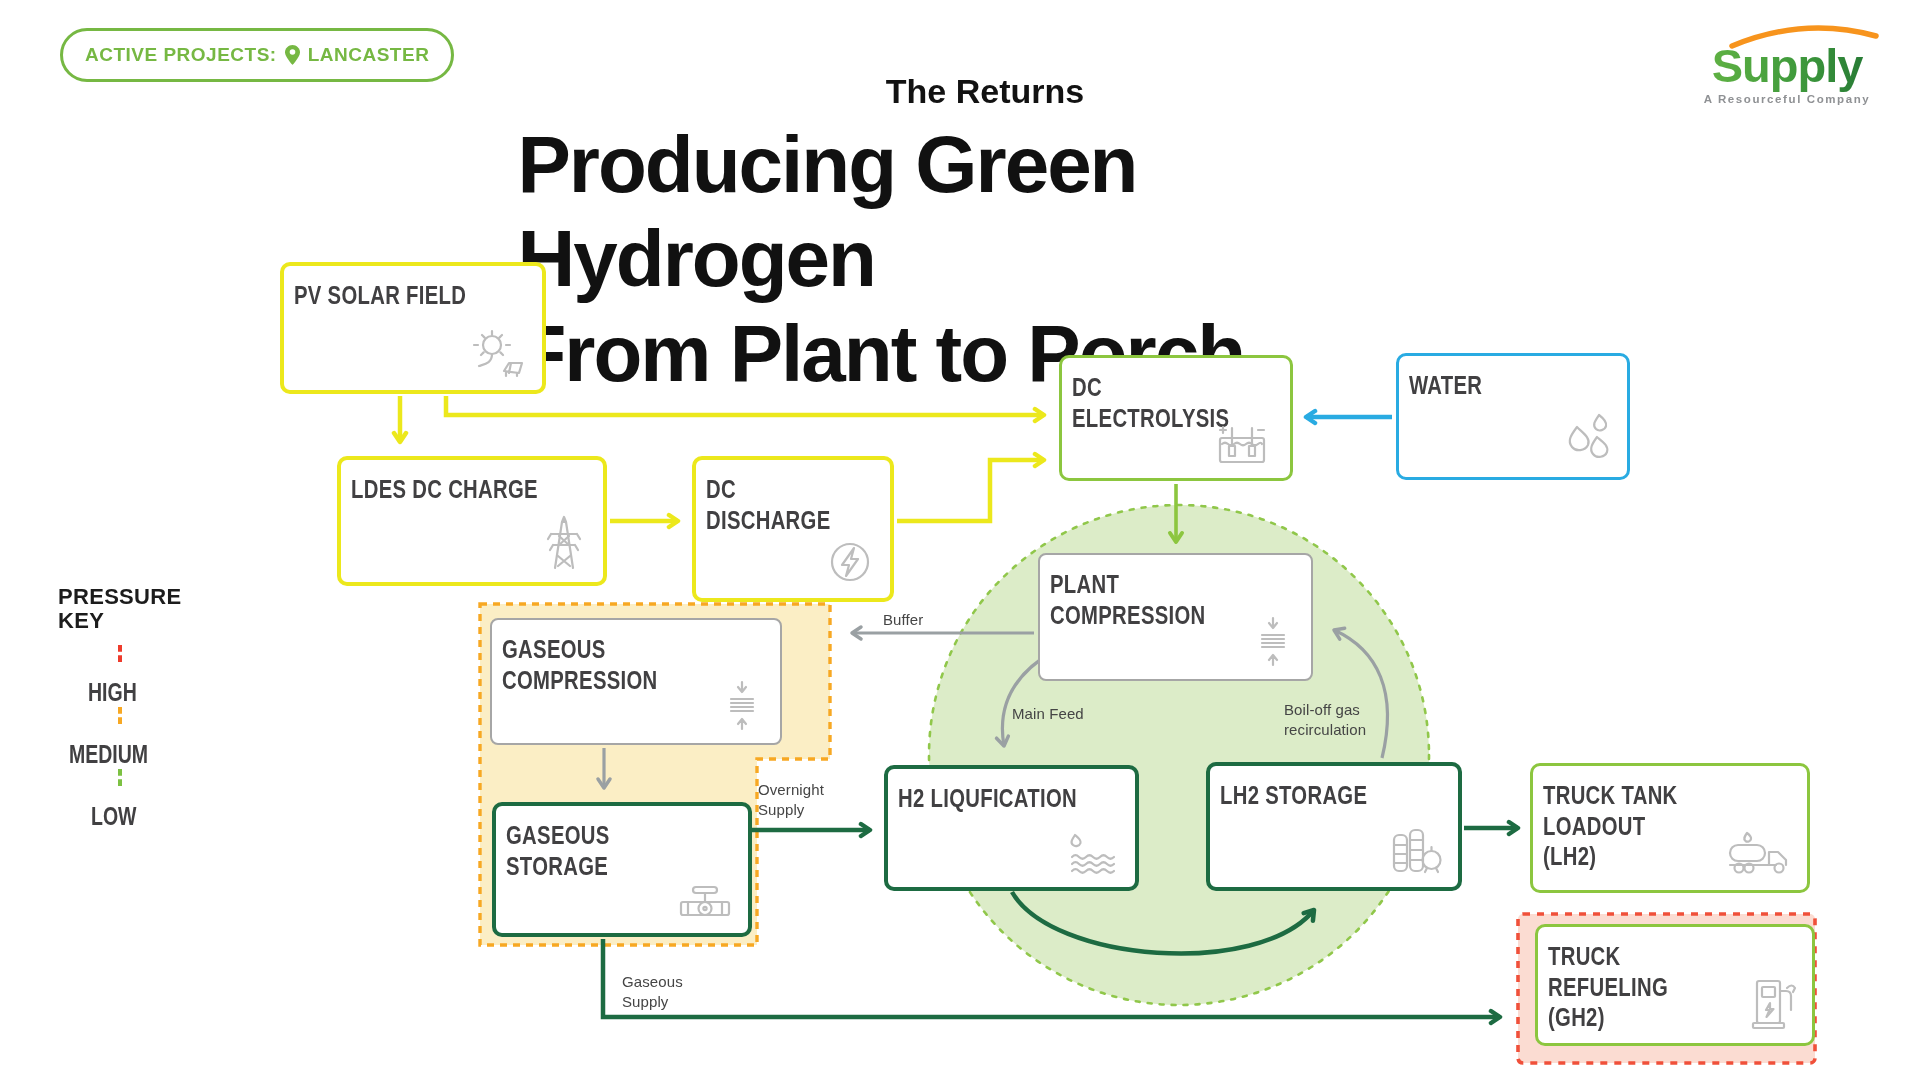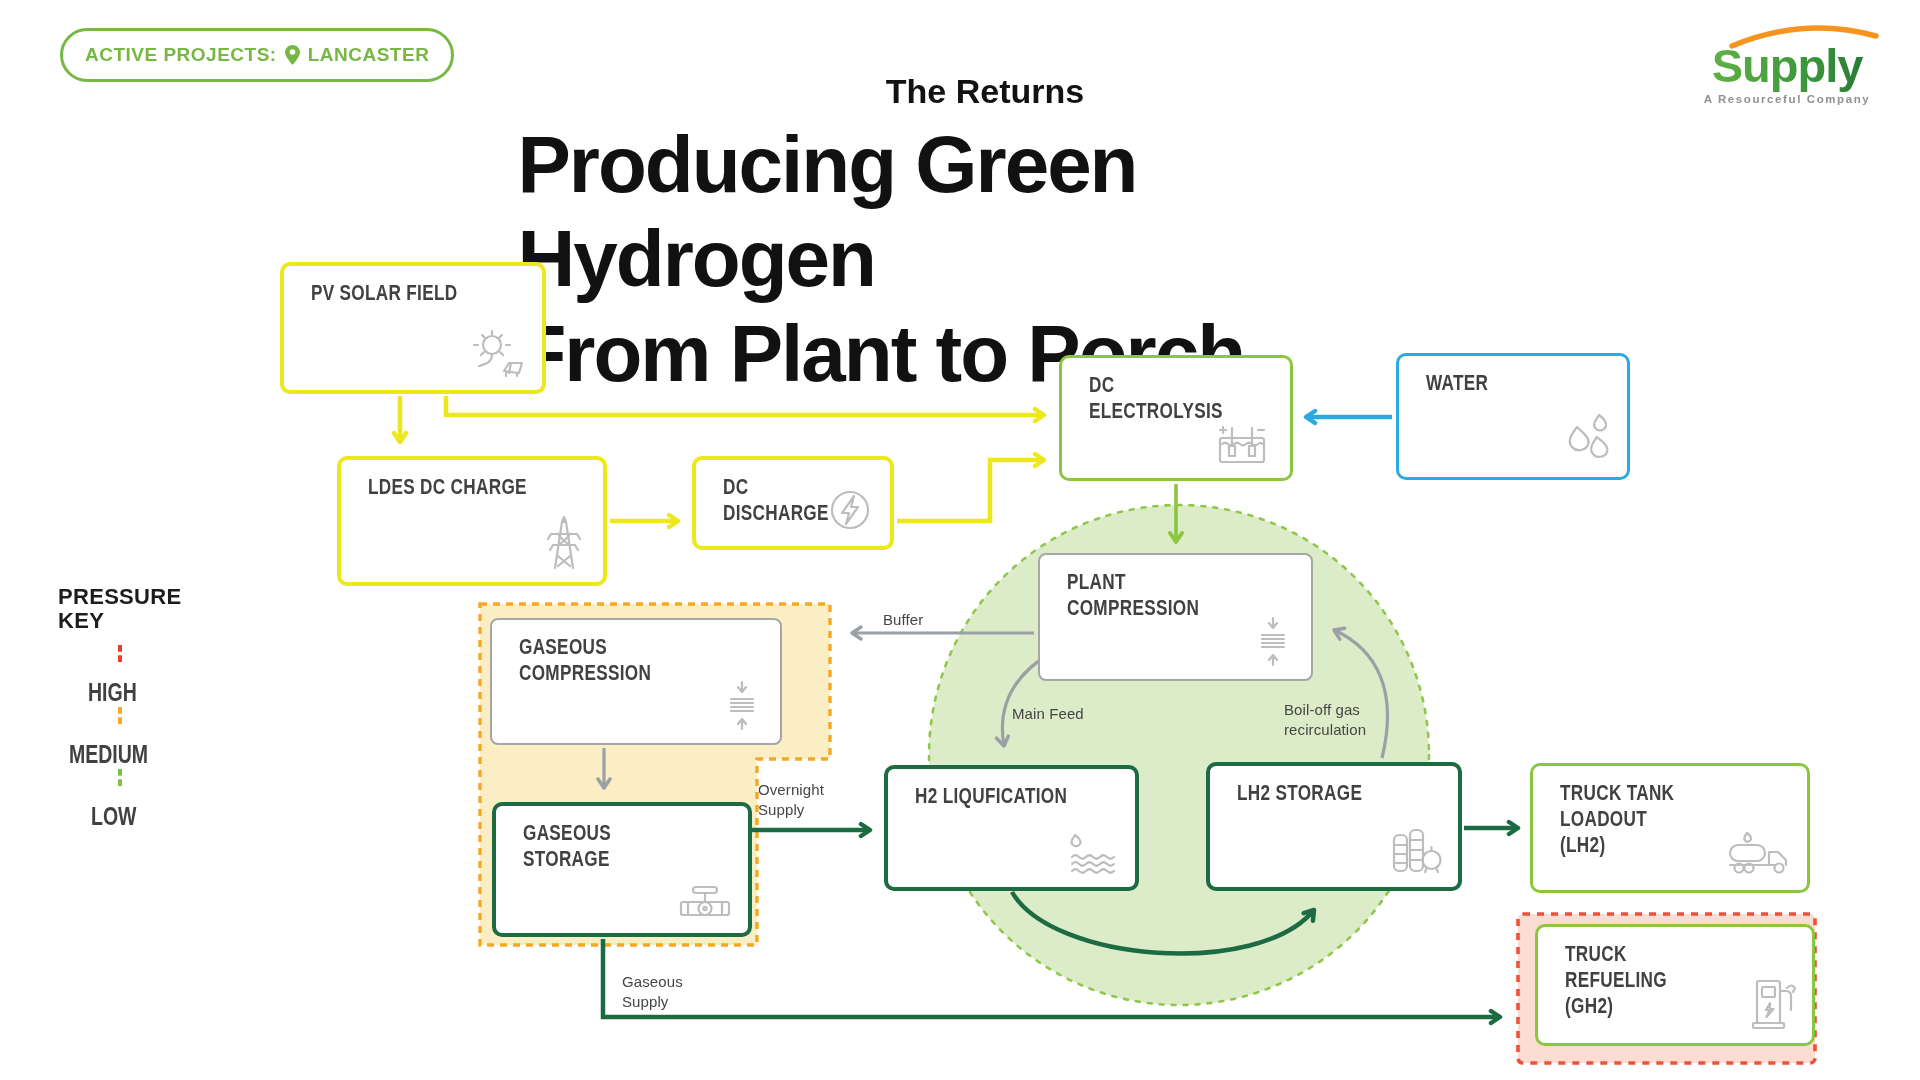--- a/index.html
+++ b/index.html
@@ -27,21 +27,21 @@
   .pk-item{display:flex;align-items:center;gap:16px;height:62px;flex-direction:column;}
   .pk-line{width:0;height:56px;border-left:4px dashed #ccc;}
   .pk-line.high{border-color:#ee3b2c;}
   .pk-line.medium{border-color:#f7a823;}
   .pk-line.low{border-color:#7cc142;}
   .pk-label{font-size:25px;font-weight:700;color:#414042;}
 
   
   svg.layer{position:absolute;left:0;top:0;z-index:1;}
   .node{position:absolute;background:#fff;border-radius:10px;z-index:2;box-sizing:border-box;}
-  .node .node-label{position:absolute;left:27px;top:14px;font-size:22px;font-weight:700;
+  .node .node-label{position:absolute;left:10px;top:14px;font-size:26px;font-weight:700;
                     color:#414042;letter-spacing:.4px;line-height:1.18;}
   .node .icon{position:absolute;right:14px;bottom:10px;}
   .b-yellow{border:4px solid #ece81c;}
   .b-lgreen{border:3px solid #8cc63f;}
   .b-blue{border:3px solid #29abe2;}
   .b-gray{border:2px solid #a6a6a6;border-radius:8px;}
   .b-dgreen{border:4px solid #1d6b42;}
 
   .edge-label{position:absolute;z-index:3;font-size:15px;color:#454545;line-height:1.35;letter-spacing:.1px;}
   .icon path,.icon rect,.icon circle,.icon ellipse{fill:none;stroke:#bdbdbd;stroke-width:2.2;
@@ -148,21 +148,21 @@
   <div class="node b-yellow" style="left:337px;top:456px;width:270px;height:130px;">
     <span class="node-label"><span class="cond">LDES DC CHARGE</span></span>
     <svg class="icon" width="50" height="60" viewBox="0 0 50 60">
       <path d="M16,56 L23,10 h4 L34,56"></path>
       <path d="M23,10 l2,-5 2,5"></path>
       <path d="M12,22 h26 M12,22 l-3,5 M38,22 l3,5 M14,33 h22 M14,33 l-3,5 M36,33 l3,5"></path>
       <path d="M19,44 l12,10 M31,44 l-12,10 M20,33 l10,-9 M30,33 l-10,-9"></path>
     </svg>
   </div>
 
-  <div class="node b-yellow" style="left:692px;top:456px;width:202px;height:94px;padding-left:23px;">
+  <div class="node b-yellow" style="left:692px;top:456px;width:202px;height:146px;padding-left:23px;">
     <span class="node-label"><span class="cond">DC DISCHARGE</span></span>
     <svg class="icon" width="52" height="52" viewBox="0 0 52 52">
       <circle cx="26" cy="26" r="18"></circle>
       <path d="M30,12 L18,29 h7 l-3,11 L34,23 h-7 z"></path>
     </svg>
   </div>
 
   <div class="node b-lgreen" style="left:1059px;top:355px;width:234px;height:126px;">
     <span class="node-label"><span class="cond">DC ELECTROLYSIS</span></span>
     <svg class="icon" width="68" height="50" viewBox="0 0 68 50">

